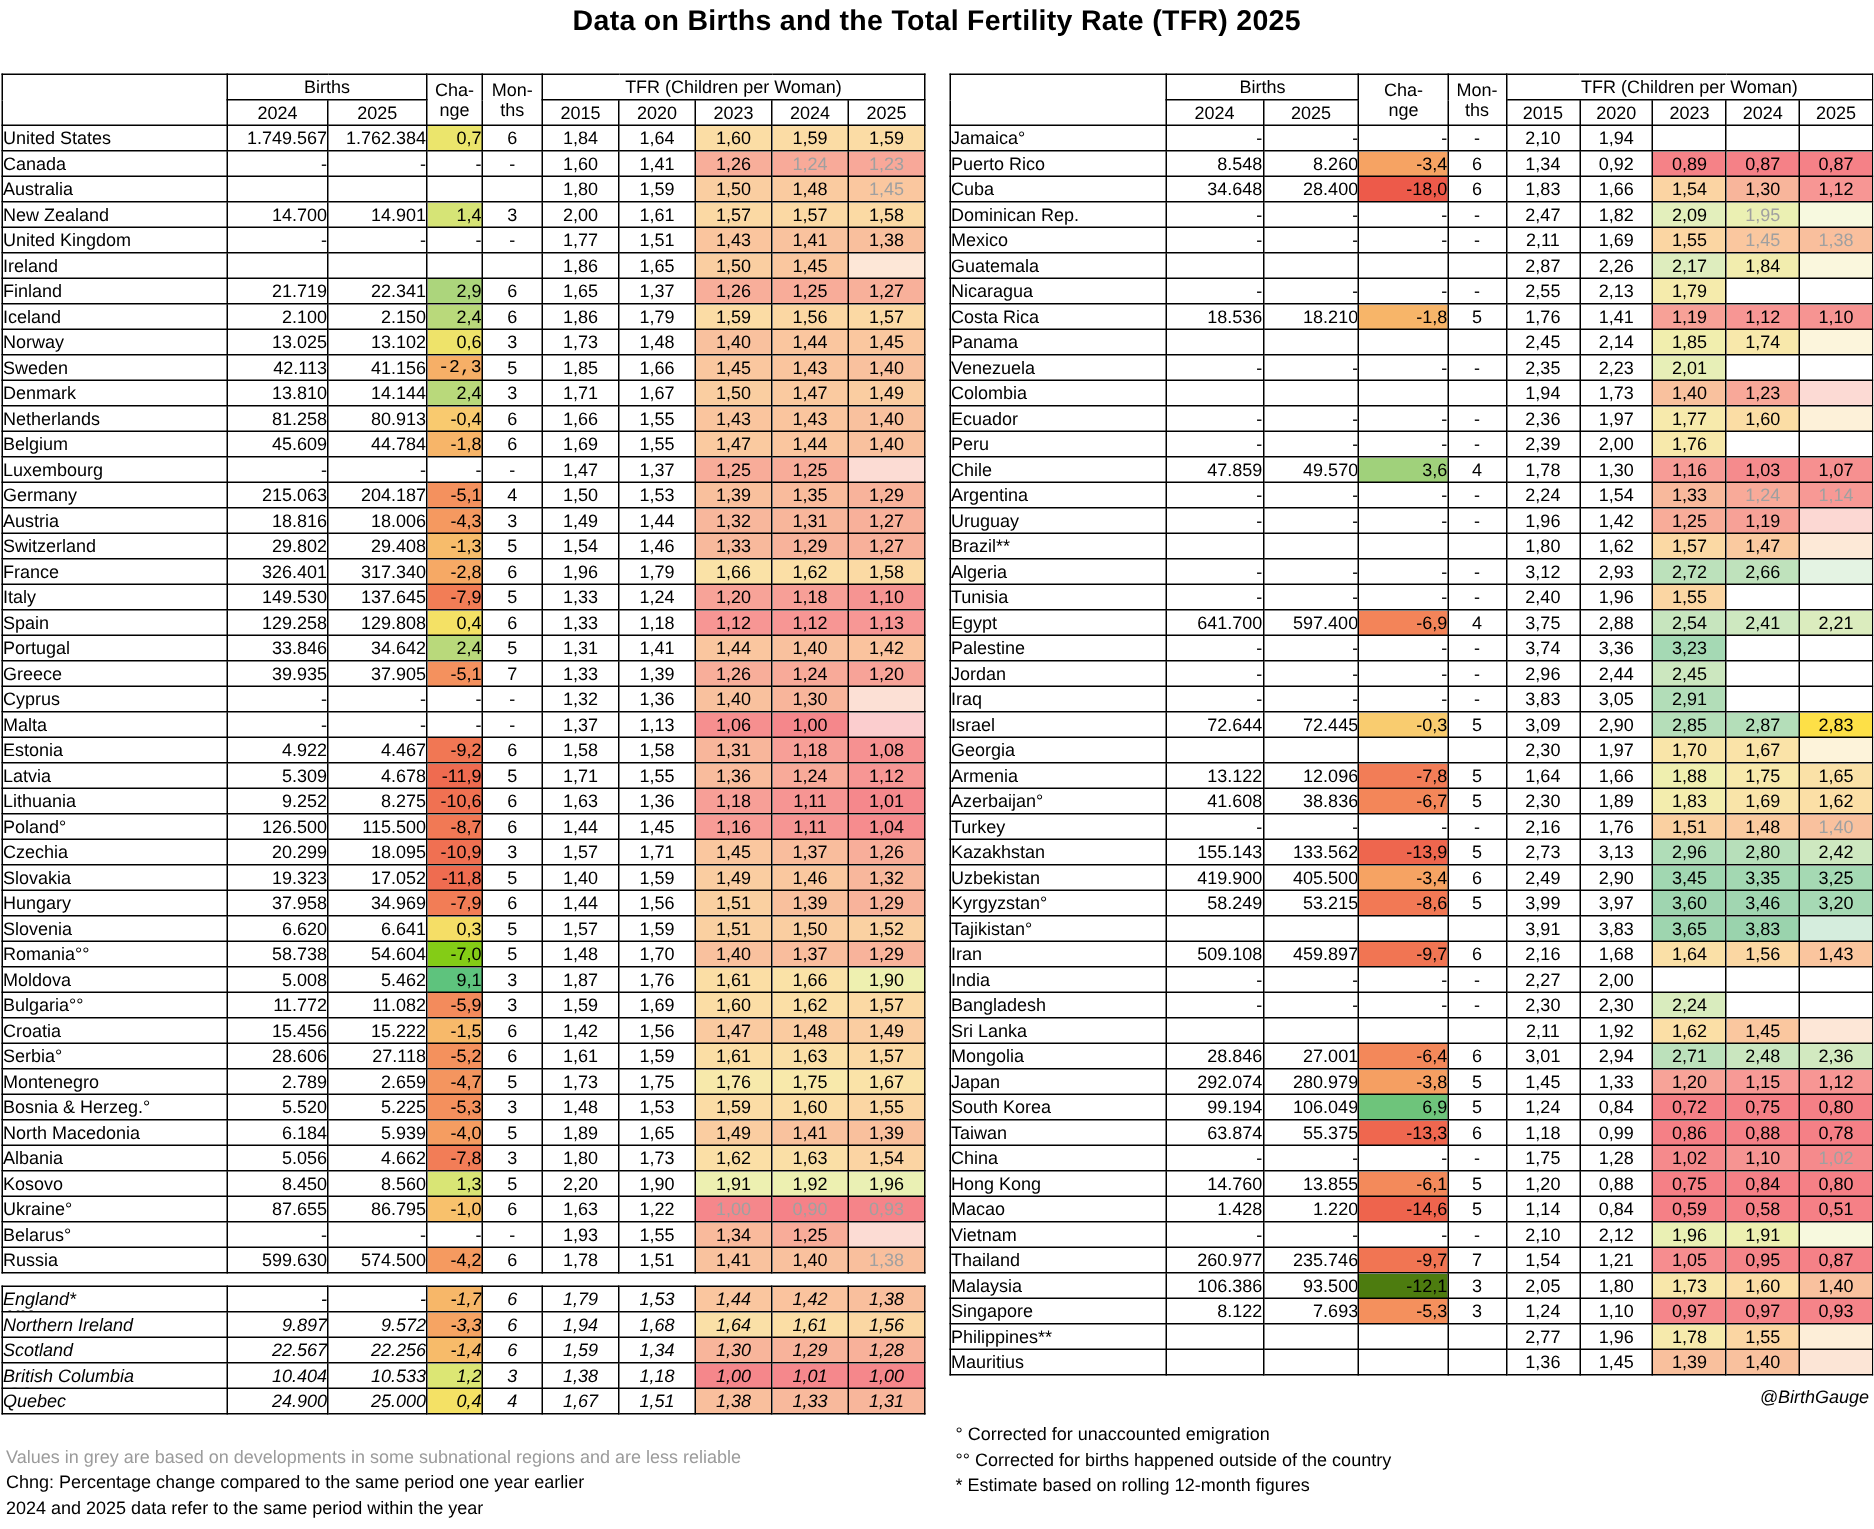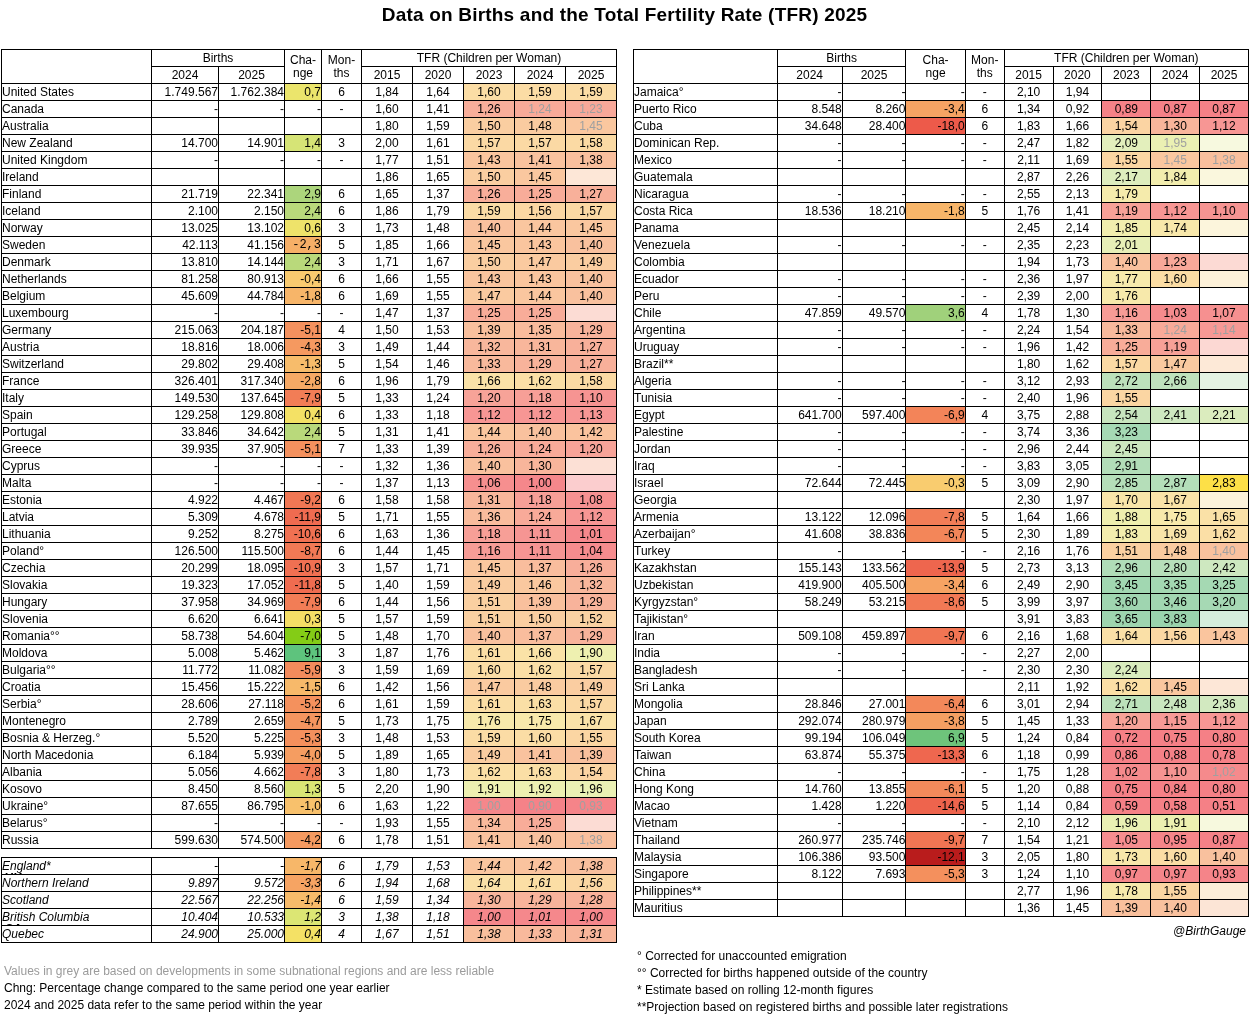--- a/index.html
+++ b/index.html
@@ -1191,21 +1191,21 @@
           <td class="ctr">1,54</td>
           <td class="ctr">1,21</td>
           <td class="ctr" style="background: rgb(246, 141, 143);">1,05</td>
           <td class="ctr" style="background: rgb(245, 133, 137);">0,95</td>
           <td class="ctr" style="background: rgb(245, 129, 135);">0,87</td>
         </tr>
         <tr>
           <td class="country">Malaysia</td>
           <td class="num">106.386</td>
           <td class="num">93.500</td>
-          <td class="chg" style="background: #b91c1c; padding-left: 31px;">-12,1</td>
+          <td class="chg" style="background: #4d7c0f; padding-left: 31px;">-12,1</td>
           <td class="ctr">3</td>
           <td class="ctr">2,05</td>
           <td class="ctr">1,80</td>
           <td class="ctr" style="background: rgb(248, 231, 170);">1,73</td>
           <td class="ctr" style="background: rgb(251, 221, 165);">1,60</td>
           <td class="ctr" style="background: rgb(249, 193, 158);">1,40</td>
         </tr>
         <tr>
           <td class="country">Singapore</td>
           <td class="num">8.122</td>
@@ -1327,15 +1327,14 @@
   <div class="footnotes" id="footnotes-left">
     <div class="fn-grey">Values in grey are based on developments in some subnational regions and are less reliable</div>
     <div>Chng: Percentage change compared to the same period one year earlier</div>
     <div>2024 and 2025 data refer to the same period within the year</div>
   </div>
 
   <div class="footnotes" id="footnotes-right">
     <div>° Corrected for unaccounted emigration</div>
     <div>°° Corrected for births happened outside of the country</div>
     <div>* Estimate based on rolling 12-month figures</div>
-    <div>**Projection based on registered births and possible later registrations</div>
   </div>
 </div>
 
 </body></html>

